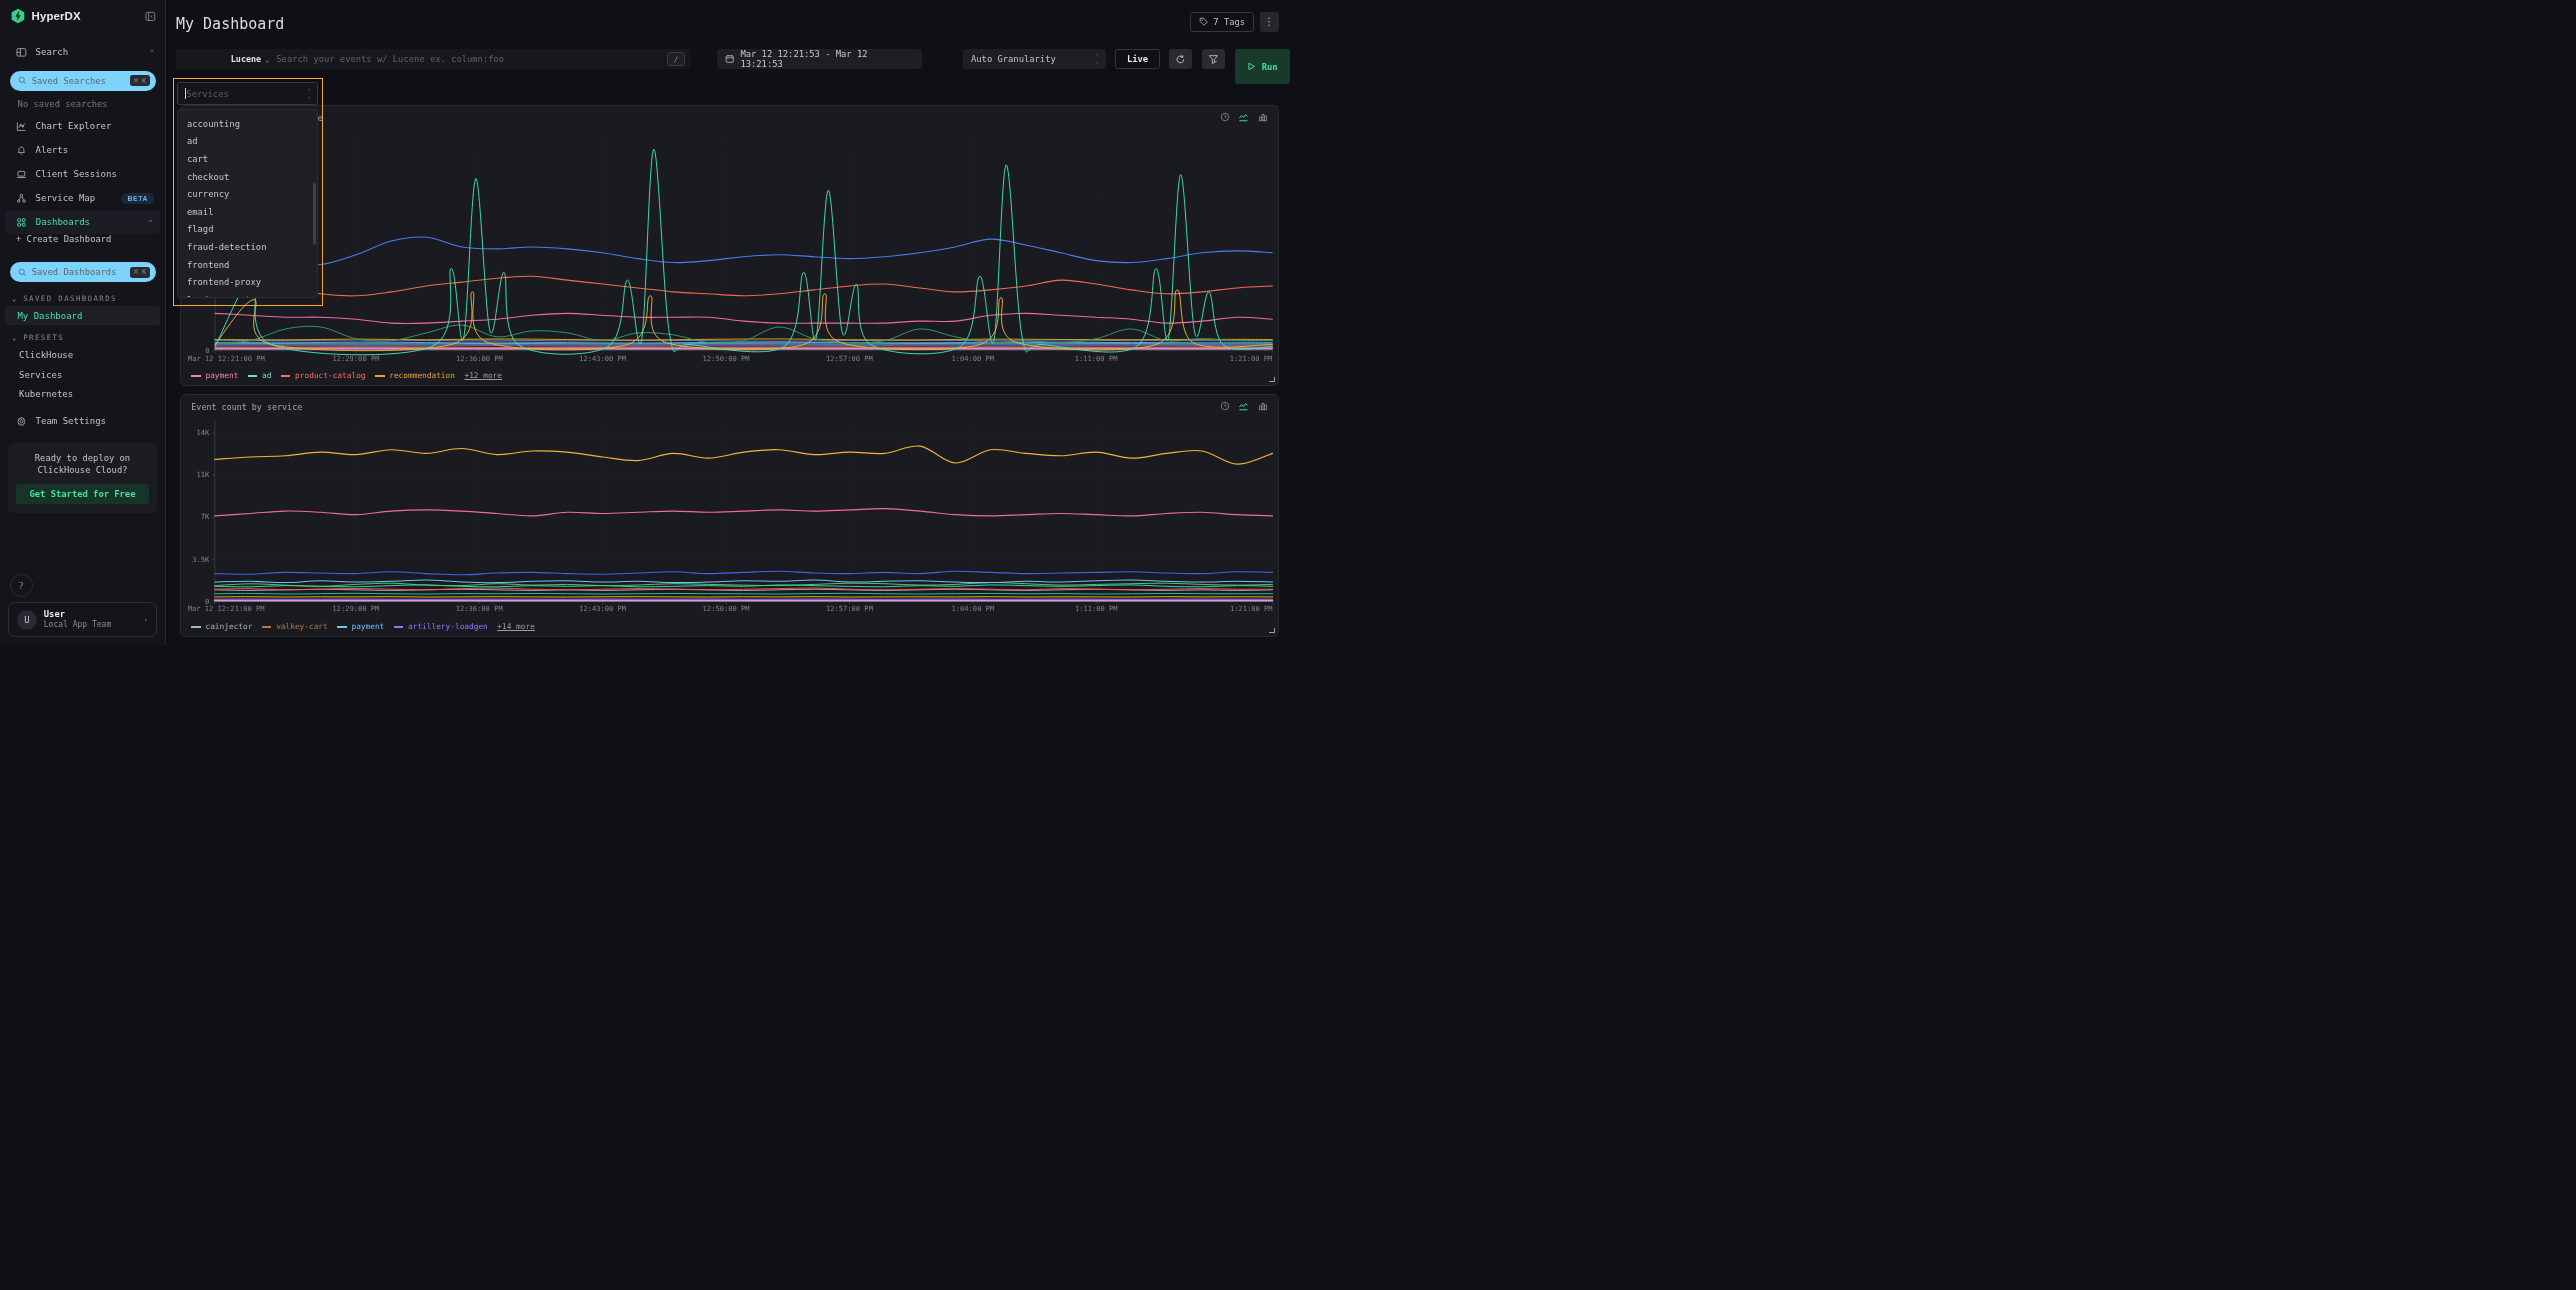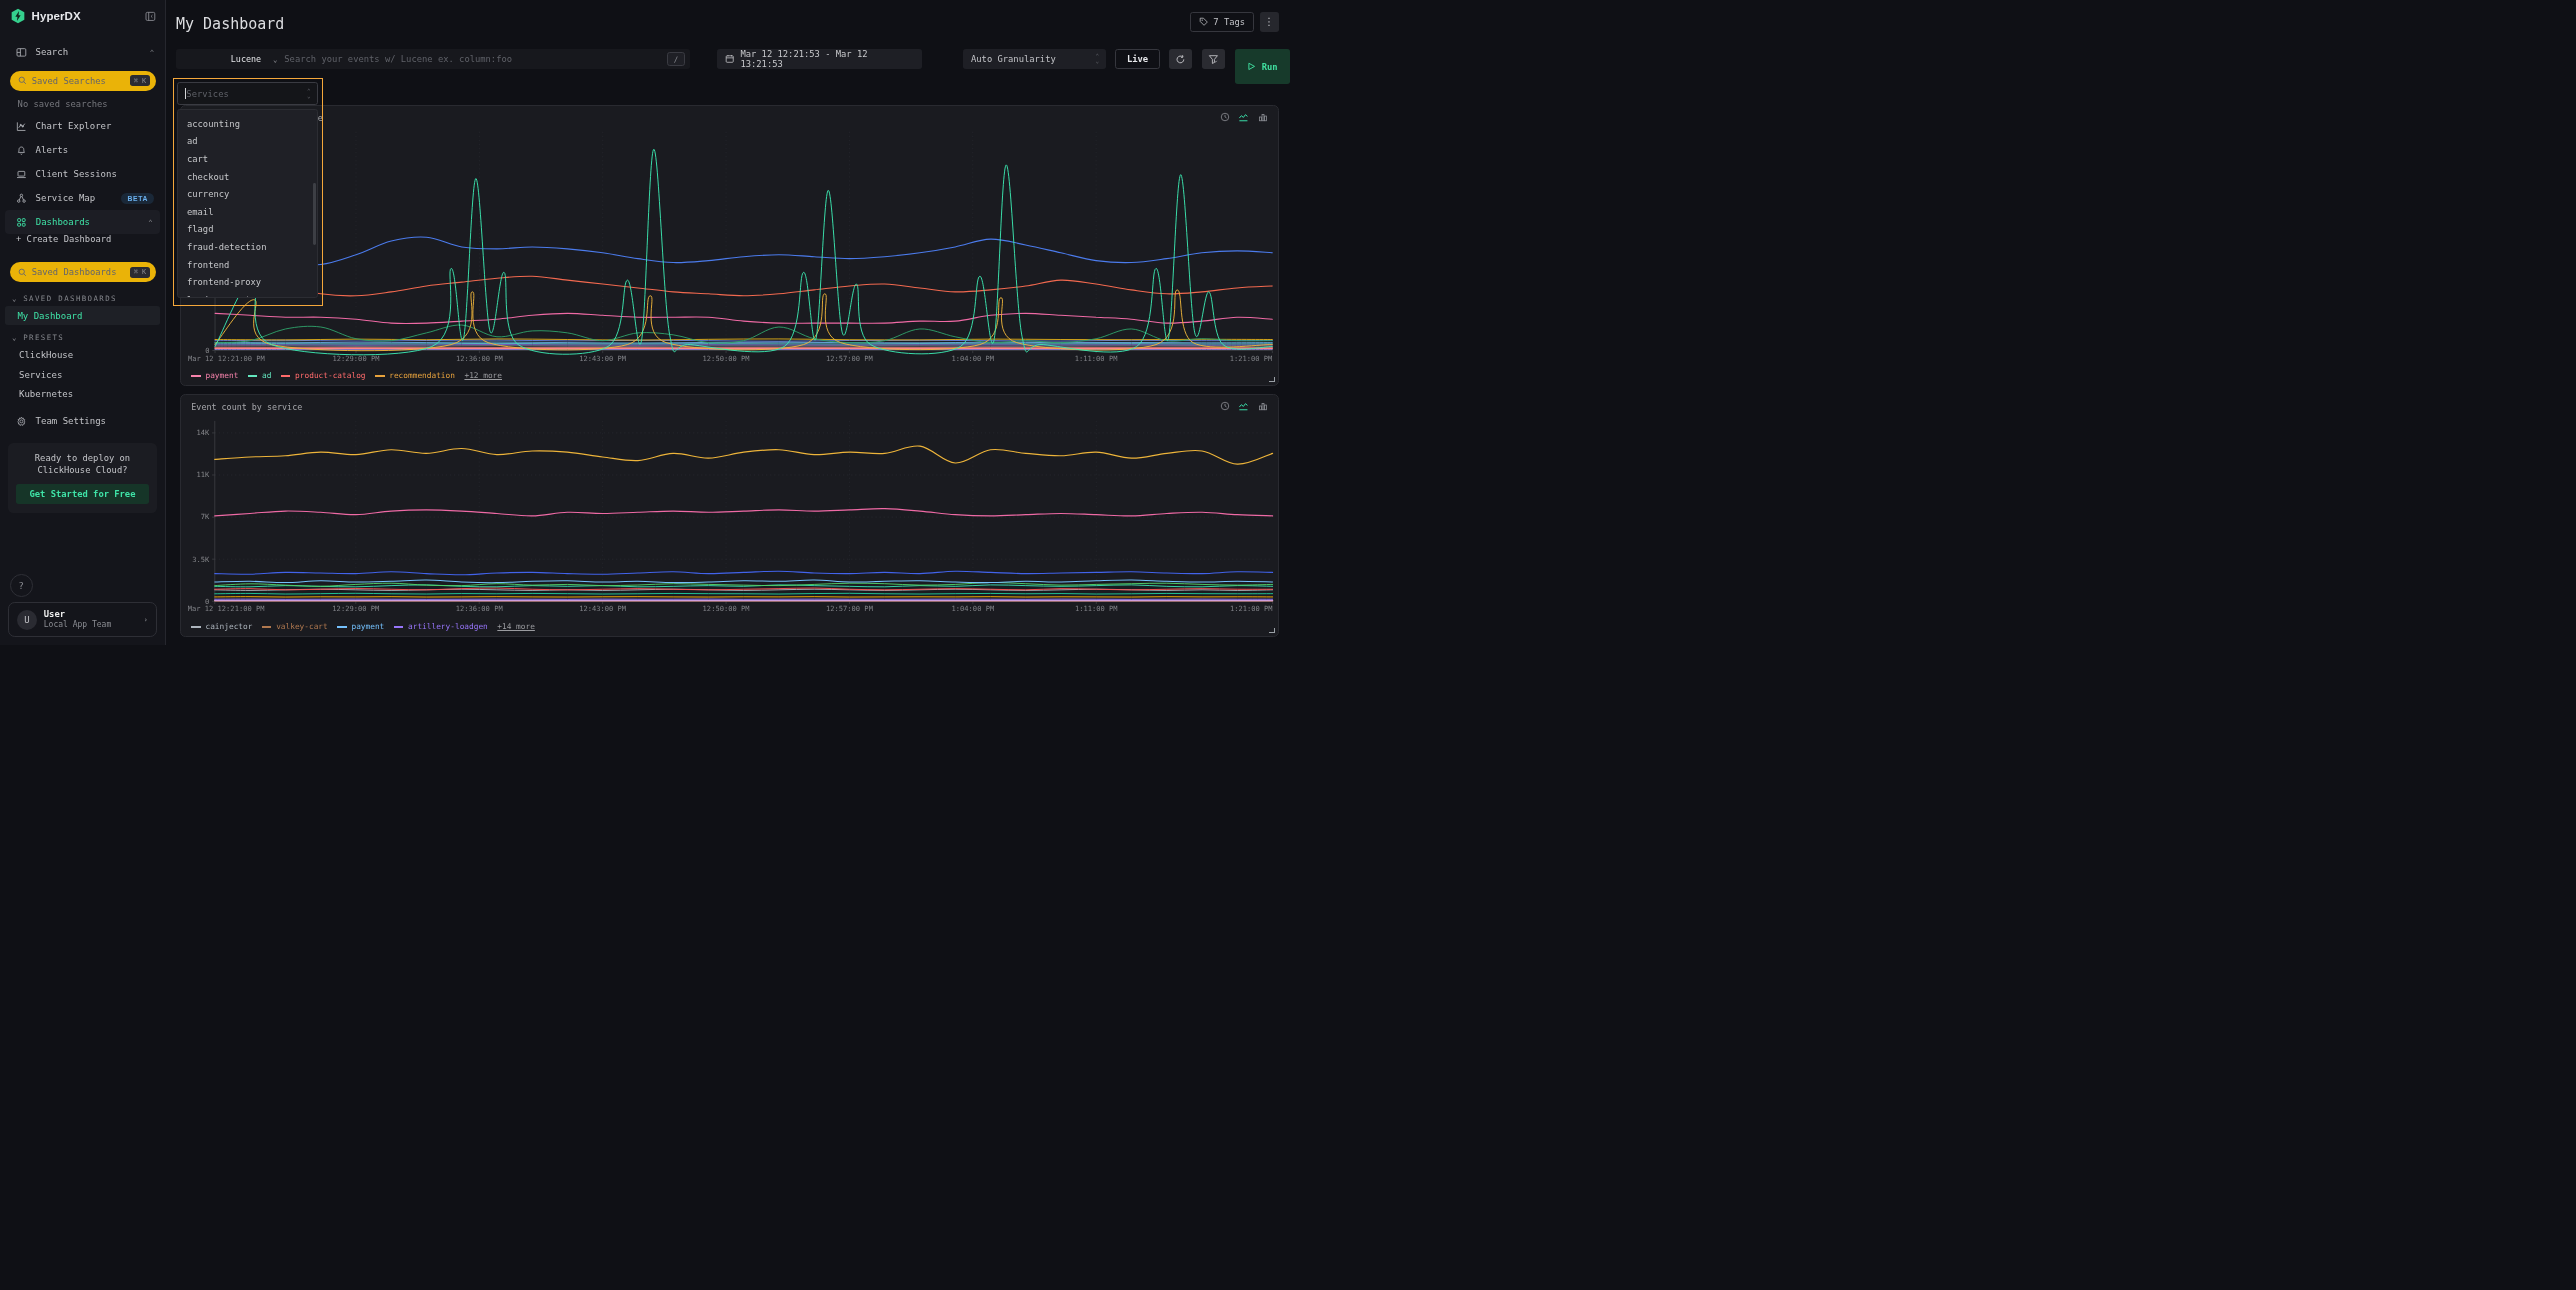--- a/index.html
+++ b/index.html
@@ -11,21 +11,21 @@
              border-right:0.7px solid #26272e; display:flex; flex-direction:column; }
   .logo-row { display:flex; align-items:center; height:32px; padding:0 9.5px; gap:6px; }
   .logo-text { font-family:"Liberation Sans",sans-serif; font-weight:bold; font-size:11.5px; color:#e8e9ec; letter-spacing:0.1px; flex:1; }
   .collapse-btn { color:#8b8d93; cursor:pointer; display:flex; }
   .nav-row { display:flex; align-items:center; height:24px; padding:0 10.8px 0 16px; gap:8.8px; color:#c3c4c8; cursor:pointer; }
   .nav-row .lbl { flex:1; font-size:9px; }
   .nav-row svg { flex:0 0 auto; color:#a9abb1; }
   .nav-row.active { background:#1c1d24; border-radius:4px; margin:0 5.4px; padding:0 6.8px 0 10.8px; color:#3fe3a7; }
   .nav-row.active svg { color:#3fe3a7; }
   .chev { color:#8b8d93; font-size:7.4px; }
-  .pill { display:flex; align-items:center; gap:5.4px; margin:6.8px 9.5px 4px 9.5px; height:20px; background:#eab308;
+  .pill { display:flex; align-items:center; gap:5.4px; margin:6.8px 9.5px 4px 9.5px; height:20px; background:#7dd3fc;
           border-radius:10.8px; padding:0 5.4px 0 8px; color:#63656c; cursor:text; }
   .pill .ph { flex:1; font-size:8.8px; }
   .kbd { background:#2a2b32; border-radius:2.7px; padding:1.4px 4px; font-size:6.8px; color:#8b8d93; }
   .muted-line { padding:4px 10.8px 5.4px 17.6px; color:#76777d; font-size:8.8px; }
   .beta { background:#1a2838; color:#6cb1ef; font-family:"Liberation Sans",sans-serif; font-weight:bold;
           font-size:6.8px; letter-spacing:0.7px; padding:2px 6px; border-radius:6.8px; }
   .create-row { display:flex; align-items:flex-start; height:24px; padding-left:16px; gap:6.8px; color:#c3c4c8; cursor:pointer; }
   .sec-head { display:flex; align-items:center; gap:5.4px; height:16px; padding-left:12px; color:#85878d;
               font-size:7.4px; letter-spacing:1.4px; margin-top:4px; cursor:pointer; }
   .side-item { display:flex; align-items:center; height:19.6px; padding-left:19px; color:#c3c4c8; cursor:pointer; font-size:9px; }
@@ -49,21 +49,21 @@
   .main { position:absolute; left:166px; top:0; width:1122px; height:645px; }
   .page-title { position:absolute; left:10px; top:15px; font-size:15px; color:#dcdde0; }
   .hdr-right { position:absolute; right:9.5px; top:11.5px; display:flex; gap:5.4px; }
   .tags-btn { height:20px; display:flex; align-items:center; gap:4.7px; padding:0 8px; border:0.7px solid #36373e;
               border-radius:2.7px; color:#c3c4c8; font-size:8.8px; cursor:pointer; background:transparent; font-family:inherit; }
   .kebab-btn { width:19px; height:20px; background:#26272d; border:none; border-radius:2.7px; color:#c3c4c8;
                font-size:10px; cursor:pointer; font-family:inherit; }
 
   .filter-row { position:absolute; left:10px; top:49px; right:8.8px; height:20px; display:flex; }
   .query-box { width:514px; height:20px; background:#17181d; border-radius:2.7px; display:flex; align-items:center; padding:0 5.4px 0 6.8px; }
-  .lang-sel { display:flex; align-items:center; gap:12px; color:#e3e4e7; font-weight:normal; font-size:8.4px;
+  .lang-sel { display:flex; align-items:center; gap:4px; color:#e3e4e7; font-weight:bold; font-size:8.4px;
               padding-right:6.8px; cursor:pointer; white-space:nowrap;padding-left:48px; }
   .query-input { flex:1; color:#5f6168; font-size:8.8px; white-space:nowrap; overflow:hidden; cursor:text; }
   .slash-key { border:0.7px solid #3a3b42; background:#1f2026; border-radius:2.7px; padding:1.4px 5.4px; font-size:7.4px; color:#8b8d93; }
   .date-box { position:absolute; left:541px; width:205px; height:20px; background:#1e1f25; border-radius:2.7px;
               display:flex; align-items:center; gap:6px; padding:0 8px; color:#c9cacd; font-size:8.8px; cursor:pointer; }
   .gran-box { position:absolute; left:787px; width:143px; height:20px; background:#1e1f25; border-radius:2.7px;
               display:flex; align-items:center; padding:0 6.8px 0 8px; color:#c3c4c8; font-size:8.8px; cursor:pointer; }
   .gran-box .lbl { flex:1; }
   .updown { color:#5f6168; font-size:6px; line-height:.8; text-align:center; }
   .live-btn { position:absolute; left:939px; width:45px; height:20px; border:0.7px solid #36373e; background:transparent;

